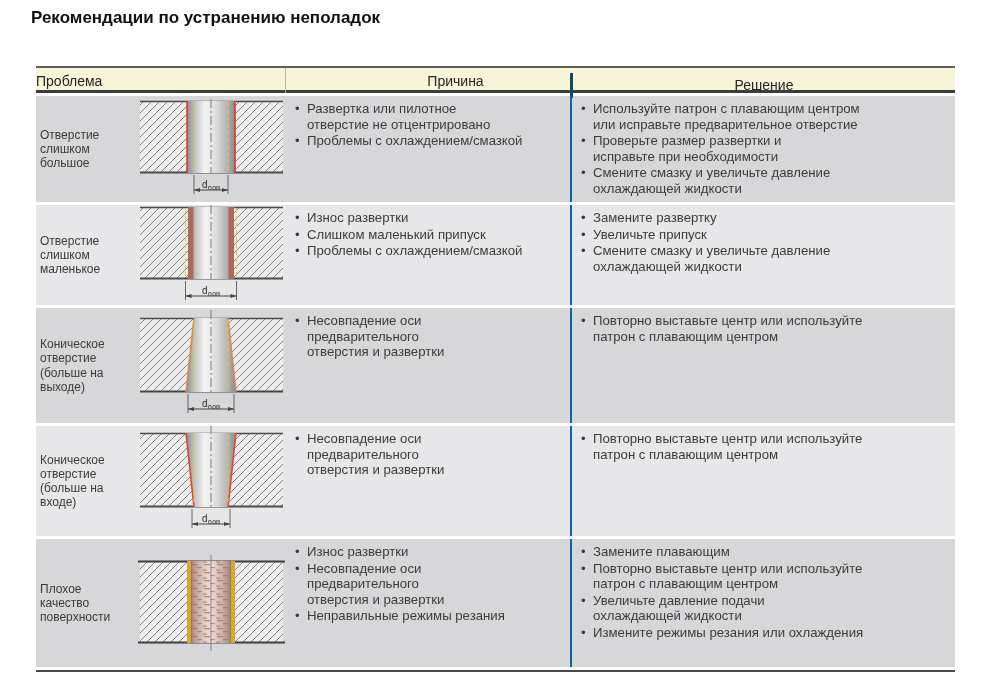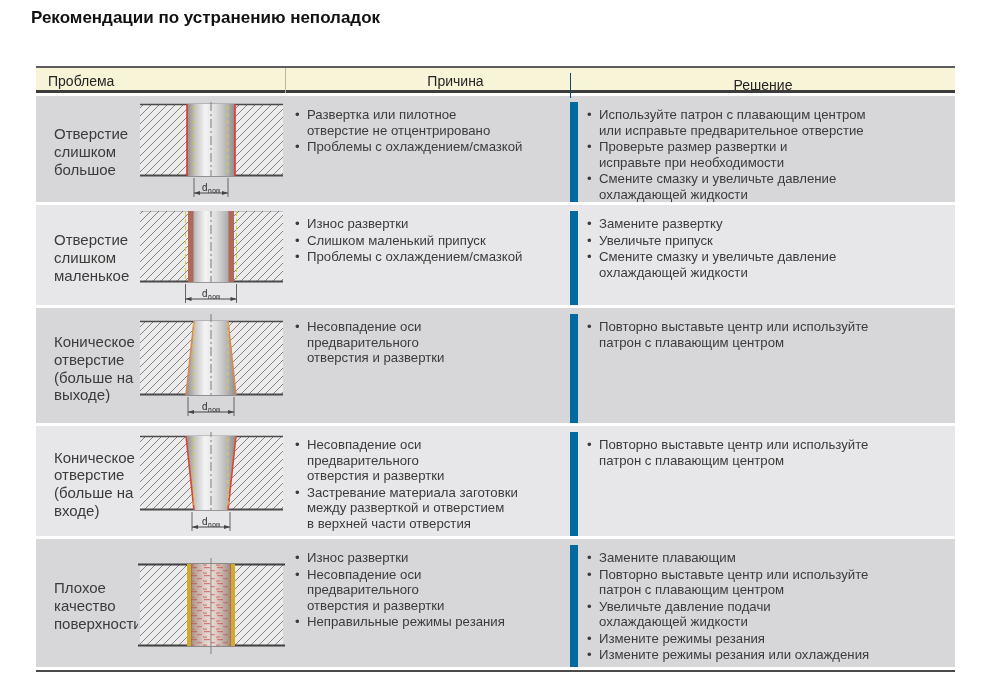--- a/index.html
+++ b/index.html
@@ -15,42 +15,42 @@
   .trouble-table { position:absolute; left:36px; top:66px; width:919px; }
 
   
   .thead {
     display:grid; grid-template-columns:249px 285px 385px;
     background:#f8f4d8; height:22px;
     border-top:2px solid #5e5e5e; border-bottom:3px solid #3c3c3c;
     font-size:14px; color:#242424; align-items:center;
   }
   .thead .hcell { height:100%; display:flex; align-items:center; }
-  .thead .h1 { padding-left:12px; }
+  .thead .h1 { }
   .thead .h2 { justify-content:center; border-left:1px solid #b9b7a2; padding-left:55px; }
-  .thead .h3 { justify-content:center; border-left:1px solid #0c4a6e;margin-top:9px; }
+  .thead .h3 { justify-content:center; border-left:3px solid #0c4a6e;margin-top:9px; }
 
   
   .trow {
     display:grid; grid-template-columns:102px 147px 285px 385px;
     margin-top:3px;
   }
   .shade-a { background:#d7d7da; }
   .shade-b { background:#e7e7e9; }
   .r1 { height:106px; } .r2 { height:100px; } .r3 { height:115px; }
   .r4 { height:110px; } .r5 { height:128px; }
 
-  .cell { overflow:hidden;margin-top:6px; }
+  .cell { overflow:hidden; }
   .cell.problem {
-    display:flex; align-items:center; padding-left:18px;
-    font-size:15px; line-height:1.18; white-space:pre-line; color:#3b3b3b;
+    display:flex; align-items:center; padding-left:4px;
+    font-size:12px; line-height:1.18; white-space:pre-line; color:#3b3b3b;
   }
   .cell.diagram { display:flex; align-items:center; justify-content:center; }
   .cell.causes   { padding:5px 4px 4px 9px; }
-  .cell.solutions{ border-left:8px solid #0369a1; padding:5px 4px 4px 8px; }
+  .cell.solutions{ border-left:2px solid #0369a1; padding:5px 4px 4px 8px; }
 
   ul.bullets {
     margin:0; padding:0; list-style:none;
     font-size:13.2px; line-height:1.18; color:#3b3b3b; white-space:pre-line;
   }
   ul.bullets li { position:relative; padding-left:13px; margin:0 0 1px 0; }
   ul.bullets li::before { content:"•"; position:absolute; left:1px; }
 
   .tbl-bottom { height:0; border-top:2px solid #4a4a4a; margin-top:3px; }
 
@@ -246,23 +246,21 @@
           <line x1="54" y1="99" x2="92" y2="99" stroke="#444" stroke-width="1"></line>
           <polygon points="54,99 60,97.1 60,100.9" fill="#444"></polygon>
           <polygon points="92,99 86,97.1 86,100.9" fill="#444"></polygon>
           <text class="dim" x="73" y="96.5" text-anchor="middle"><tspan>d</tspan><tspan class="dimsub" dy="2.5">nom</tspan></text>
         </g>
       </svg>
     </div>
     <div class="cell causes">
       <ul class="bullets"><li>Несовпадение оси
 предварительного
-отверстия и развертки</li><li>Застревание материала заготовки
-между разверткой и отверстием
-в верхней части отверстия</li></ul>
+отверстия и развертки</li></ul>
     </div>
     <div class="cell solutions">
       <ul class="bullets"><li>Повторно выставьте центр или используйте
 патрон с плавающим центром</li></ul>
     </div>
   </div>
 
   <div class="trow shade-a r5">
     <div class="cell problem">Плохое
 качество
@@ -286,18 +284,18 @@
       </svg>
     </div>
     <div class="cell causes">
       <ul class="bullets"><li>Износ развертки</li><li>Несовпадение оси
 предварительного
 отверстия и развертки</li><li>Неправильные режимы резания</li></ul>
     </div>
     <div class="cell solutions">
       <ul class="bullets"><li>Замените плавающим</li><li>Повторно выставьте центр или используйте
 патрон с плавающим центром</li><li>Увеличьте давление подачи
-охлаждающей жидкости</li><li>Измените режимы резания</li><li>Измените режимы резания или охлаждения</li></ul>
+охлаждающей жидкости</li><li>Измените режимы резания или охлаждения</li></ul>
     </div>
   </div>
 
   <div class="tbl-bottom"></div>
 </div>
 
 </body></html>

